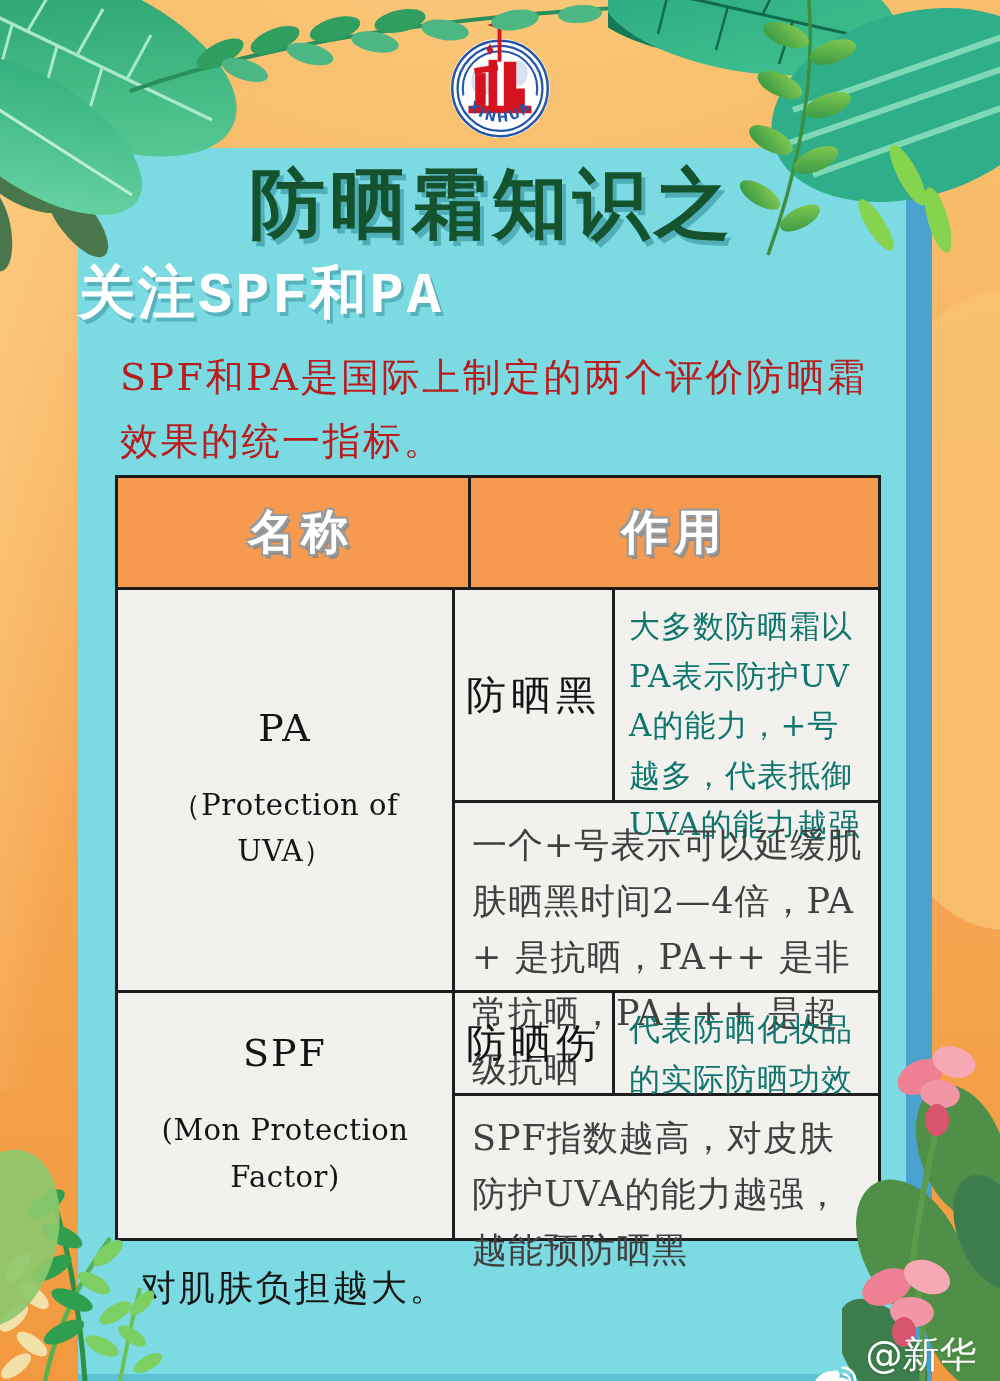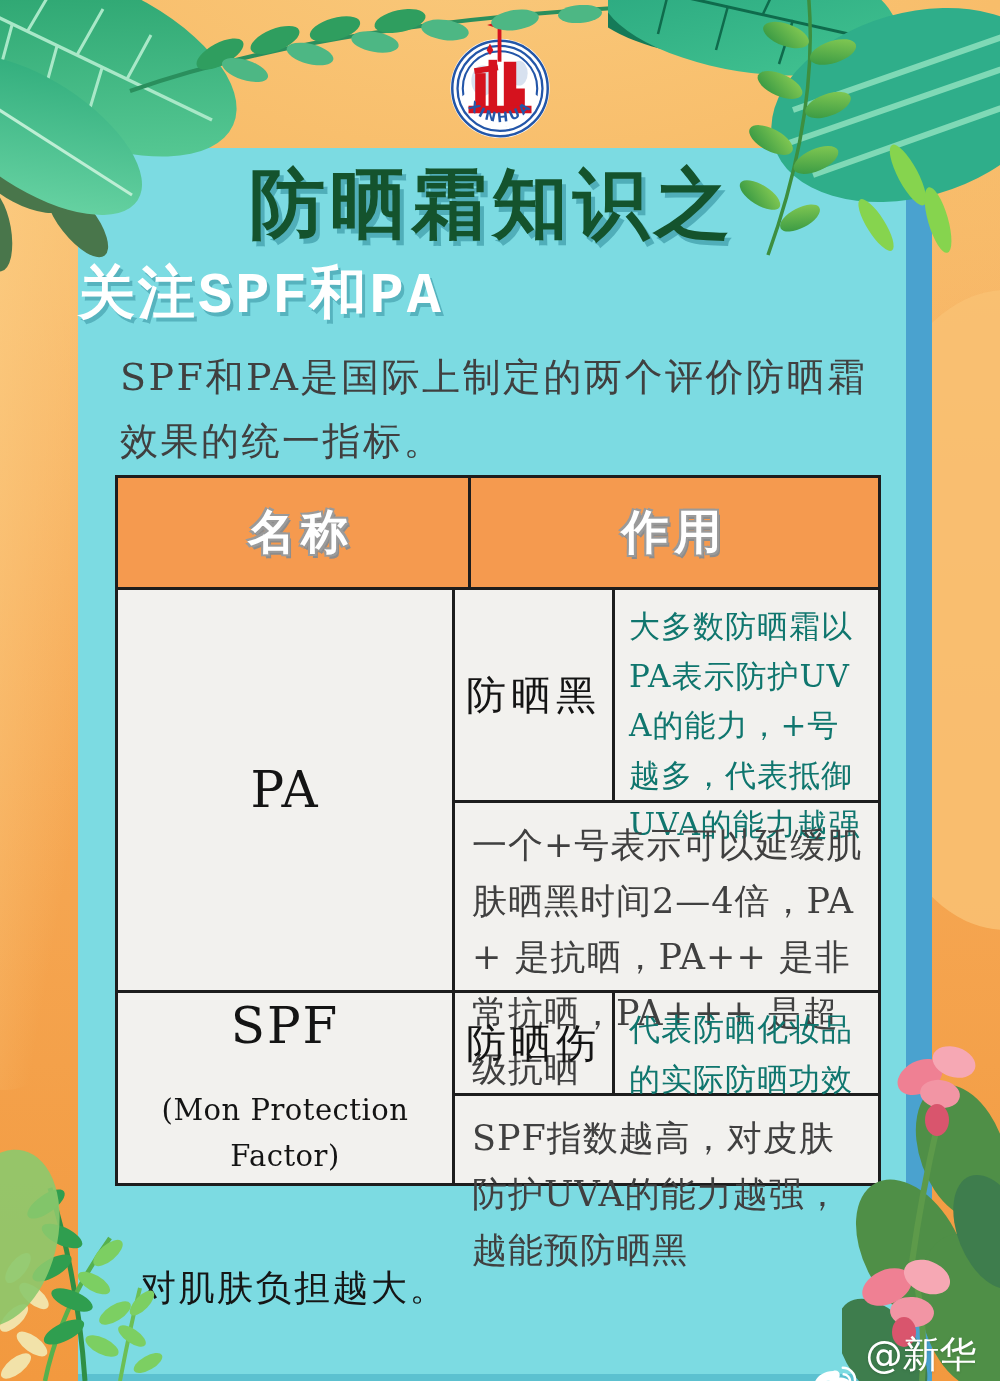--- a/index.html
+++ b/index.html
@@ -33,46 +33,46 @@
     text-shadow:4px 5px 0 rgba(73,166,177,.85);
   }
   .subtitle{
     position:absolute;left:0;right:0;top:118px;text-align:left;
     font-family:Liberation Mono, monospace;font-weight:bold;
     font-size:57px;line-height:1.1;color:#fff;letter-spacing:3px;
     text-shadow:3px 4px 0 rgba(73,166,177,.75);
   }
   .intro{
     position:absolute;left:42px;top:198px;width:750px;
-    font-size:38px;line-height:1.68;color:#404040;letter-spacing:2.5px;
+    font-size:38px;line-height:1.68;color:#b91c1c;letter-spacing:2.5px;
     word-break:break-all;
   }
   
   .tbl{
     position:absolute;left:37px;top:327px;width:766px;box-sizing:border-box;
     border:3px solid #1d1d1d;background:#f2f1ee;
   }
   .hdr{display:flex;height:109px;border-bottom:3px solid #1d1d1d;background:#f59a4f;}
   .h1{width:337px;border-right:3px solid #1d1d1d;box-sizing:border-box;margin-left:16px;}
   .h2{flex:1;}
   .hcell{
     display:flex;align-items:center;justify-content:center;
     font-family:"DejaVu Sans","Liberation Sans",sans-serif;font-weight:bold;
     font-size:47px;color:#fff;letter-spacing:6px;
     text-shadow:2px 2px 0 #9a9a9a,-2px 2px 0 #9a9a9a,2px -2px 0 #9a9a9a,-2px -2px 0 #9a9a9a,3px 4px 0 #8c8c8c;
   }
   .trow{display:flex;}
   .trow.pa{height:400px;border-bottom:3px solid #1d1d1d;}
-  .trow.spf{height:190px;}
+  .trow.spf{height:245px;}
   .ncell{
     width:337px;border-right:3px solid #1d1d1d;box-sizing:border-box;
     display:flex;flex-direction:column;align-items:center;justify-content:center;gap:32px;
     color:#141414;text-align:center;
   }
-  .nmain{font-size:50px;letter-spacing:2px;}
+  .nmain{font-size:38px;letter-spacing:2px;}
   .nsub{font-size:29px;line-height:1.6;letter-spacing:.5px;max-width:300px;}
   .rside{flex:1;display:flex;flex-direction:column;min-width:0;}
   .srow{display:flex;border-bottom:3px solid #1d1d1d;box-sizing:border-box;}
   .pa .srow{height:213px;}
   .spf .srow{height:103px;}
   .ecell{
     width:160px;border-right:3px solid #1d1d1d;box-sizing:border-box;
     display:flex;align-items:center;justify-content:center;
     font-size:40px;font-weight:normal;color:#141414;letter-spacing:5px;
   }
@@ -111,20 +111,21 @@
 
   <div class="tbl">
     <div class="hdr">
       <div class="hcell h1">名称</div>
       <div class="hcell h2">作用</div>
     </div>
 
     <div class="trow pa">
       <div class="ncell">
         <div class="nmain">PA</div>
+        <div class="nsub">（Protection of UVA）</div>
       </div>
       <div class="rside">
         <div class="srow">
           <div class="ecell">防晒黑</div>
           <div class="dcell">大多数防晒霜以PA表示防护UVA的能力，+号越多，代表抵御UVA的能力越强</div>
         </div>
         <div class="detail">一个+号表示可以延缓肌肤晒黑时间2—4倍，PA+ 是抗晒，PA++ 是非常抗晒，PA+++ 是超级抗晒</div>
       </div>
     </div>
 

